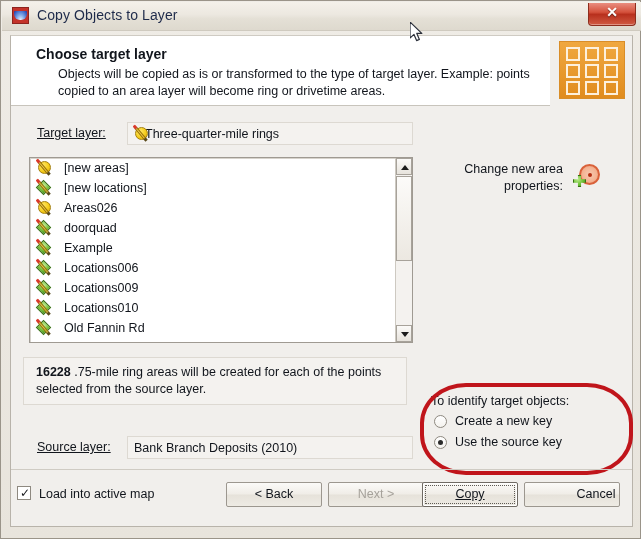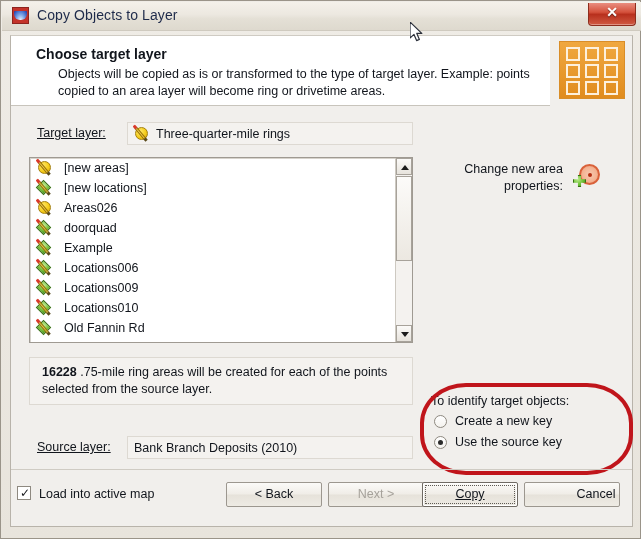--- a/index.html
+++ b/index.html
@@ -146,21 +146,21 @@
     box-sizing: border-box;
     background: #f4f2ef;
     border: 1px solid #ddd9d2;
     font-size: 12.5px;
     color: #11151c;
   }
   #target-field {
     left: 126px; top: 121px;
     width: 286px; height: 23px;
     line-height: 22px;
-    padding-left: 28px;
+    padding-left: 17px;
   }
   .ico-area, .ico-point {
     position: absolute;
     width: 17px; height: 16px;
   }
   .ico-area .disc {
     position: absolute;
     left: 0; top: 1px;
     width: 13px; height: 13px;
     border-radius: 50%;
@@ -259,21 +259,21 @@
     left: 0; top: 18px;
     width: 16px; height: 85px;
     background: linear-gradient(to bottom, #fcfbf9 0%, #ece8e1 100%);
     border: 1px solid #a7a29a;
     box-sizing: border-box;
   }
 
   
   .infobox {
     position: absolute;
-    left: 28px; top: 356px;
+    left: 22px; top: 356px;
     width: 384px; height: 48px;
     box-sizing: border-box;
     background: #f4f2ef;
     border: 1px solid #ddd9d2;
     padding: 6px 10px 0 12px;
     font-size: 12.5px;
     color: #11151c;
     line-height: 17px;
   }
   .infobox b { font-weight: bold; }

